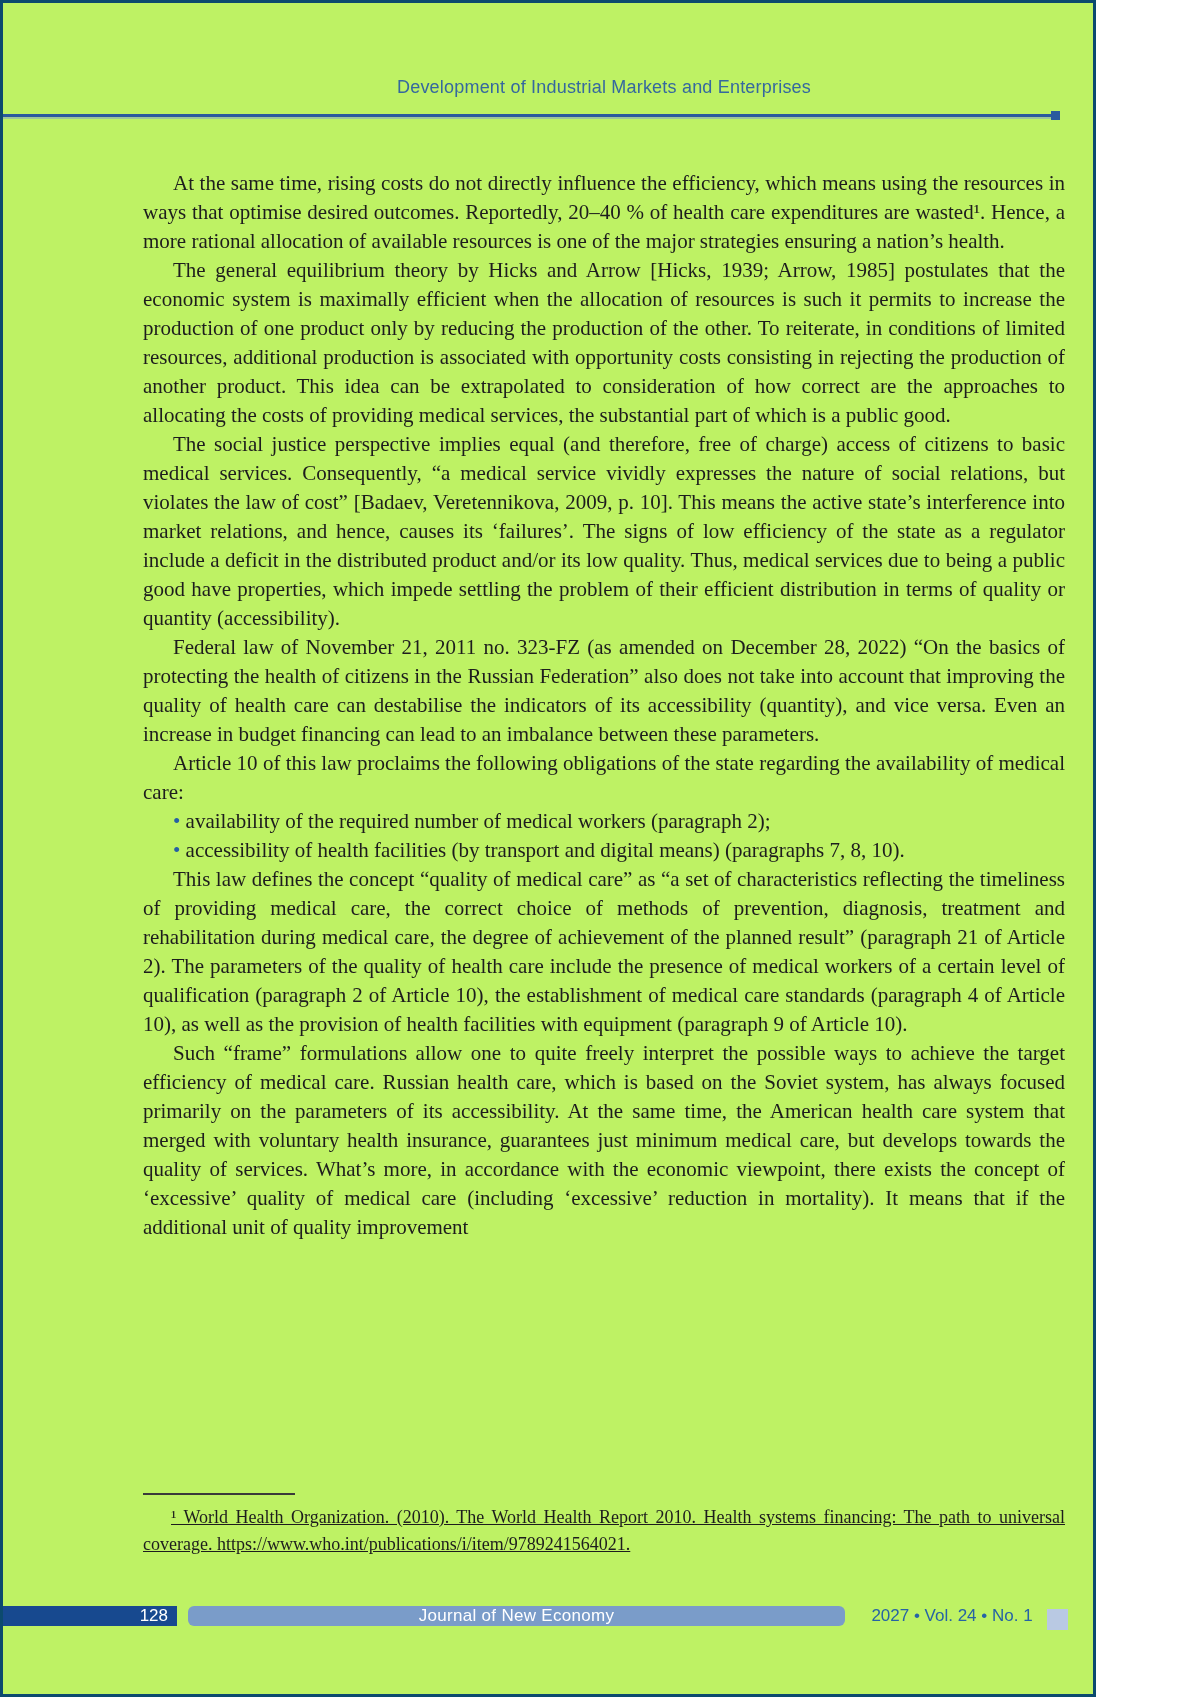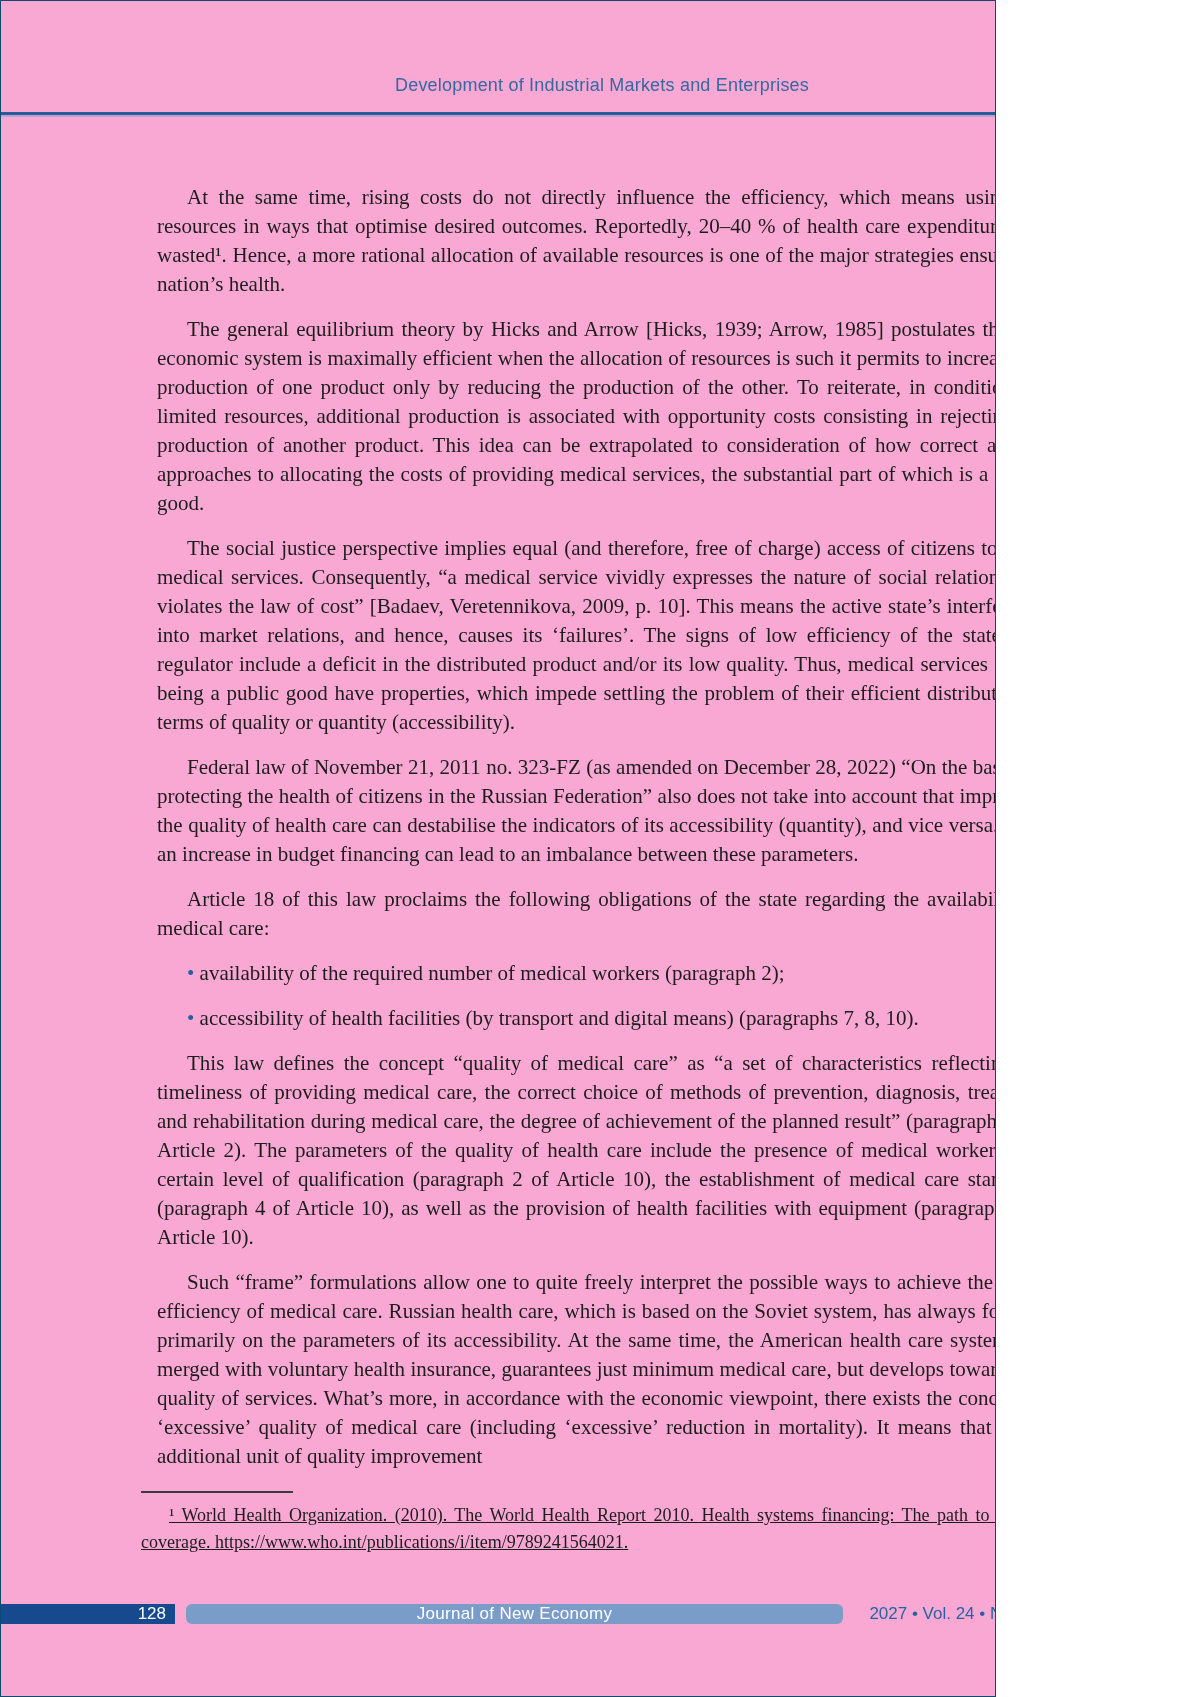--- a/index.html
+++ b/index.html
@@ -1,22 +1,22 @@
 <!DOCTYPE html>
 <html><head>
 <meta charset="utf-8">
 <style>
   html,body { margin:0; padding:0; background:#ffffff; }
   .page {
     position:relative;
-    width:996px;
+    width:1096px;
     height:1697px;
-    background:#f9a8d4;
+    background:#bef264;
     box-sizing:border-box;
-    border:1px solid #0c4a6e;
+    border:3px solid #0c4a6e;
     font-family:"Liberation Serif", serif;
     overflow:hidden;
   }
 
   
   .running-head {
     position:absolute;
     top:74px; left:140px; width:922px;
     text-align:center;
     font-family:"Liberation Sans", sans-serif;
@@ -42,21 +42,21 @@
   .article {
     position:absolute;
     top:166px; left:140px;
     width:922px; height:1324px;
     overflow:hidden;
     color:var(--body-text, #1d1d1d);
     font-size:21px;
     line-height:29px;
   }
   .article p {
-    margin:16px;
+    margin:0;
     text-align:justify;
     text-indent:30px;
   }
   .article .dot {
     color:var(--bullet-dot, #2660A4);
   }
 
   
   .footnote {
     position:absolute;
@@ -127,21 +127,21 @@
 
   <div class="head-rule">
     <span class="head-rule-end"></span>
   </div>
 
   <main class="article">
       <p>At the same time, rising costs do not directly influence the efficiency, which means using the resources in ways that optimise desired outcomes. Reportedly, 20–40 % of health care expenditures are wasted¹. Hence, a more rational allocation of available resources is one of the major strategies ensuring a nation’s health.</p>
       <p>The general equilibrium theory by Hicks and Arrow [Hicks, 1939; Arrow, 1985] postulates that the economic system is maximally efficient when the allocation of resources is such it permits to increase the production of one product only by reducing the production of the other. To reiterate, in conditions of limited resources, additional production is associated with opportunity costs consisting in rejecting the production of another product. This idea can be extrapolated to consideration of how correct are the approaches to allocating the costs of providing medical services, the substantial part of which is a public good.</p>
       <p>The social justice perspective implies equal (and therefore, free of charge) access of citizens to basic medical services. Consequently, “a medical service vividly expresses the nature of social relations, but violates the law of cost” [Badaev, Veretennikova, 2009, p. 10]. This means the active state’s interference into market relations, and hence, causes its ‘failures’. The signs of low efficiency of the state as a regulator include a deficit in the distributed product and/or its low quality. Thus, medical services due to being a public good have properties, which impede settling the problem of their efficient distribution in terms of quality or quantity (accessibility).</p>
       <p>Federal law of November 21, 2011 no. 323-FZ (as amended on December 28, 2022) “On the basics of protecting the health of citizens in the Russian Federation” also does not take into account that improving the quality of health care can destabilise the indicators of its accessibility (quantity), and vice versa. Even an increase in budget financing can lead to an imbalance between these parameters.</p>
-      <p>Article 18 of this law proclaims the following obligations of the state regarding the availability of medical care:</p>
+      <p>Article 10 of this law proclaims the following obligations of the state regarding the availability of medical care:</p>
       <p><span class="dot">•&nbsp;</span>availability of the required number of medical workers (paragraph 2);</p>
       <p><span class="dot">•&nbsp;</span>accessibility of health facilities (by transport and digital means) (paragraphs 7, 8, 10).</p>
       <p>This law defines the concept “quality of medical care” as “a set of characteristics reflecting the timeliness of providing medical care, the correct choice of methods of prevention, diagnosis, treatment and rehabilitation during medical care, the degree of achievement of the planned result” (paragraph 21 of Article 2). The parameters of the quality of health care include the presence of medical workers of a certain level of qualification (paragraph 2 of Article 10), the establishment of medical care standards (paragraph 4 of Article 10), as well as the provision of health facilities with equipment (paragraph 9 of Article 10).</p>
       <p>Such “frame” formulations allow one to quite freely interpret the possible ways to achieve the target efficiency of medical care. Russian health care, which is based on the Soviet system, has always focused primarily on the parameters of its accessibility. At the same time, the American health care system that merged with voluntary health insurance, guarantees just minimum medical care, but develops towards the quality of services. What’s more, in accordance with the economic viewpoint, there exists the concept of ‘excessive’ quality of medical care (including ‘excessive’ reduction in mortality). It means that if the additional unit of quality improvement</p>
     </main>
 
   <div class="footnote">
     <div class="footnote-rule"></div>
     <p class="footnote-text">¹ World Health Organization. (2010). The World Health Report 2010. Health systems financing: The path to universal coverage. https://www.who.int/publications/i/item/9789241564021.</p>
   </div>

